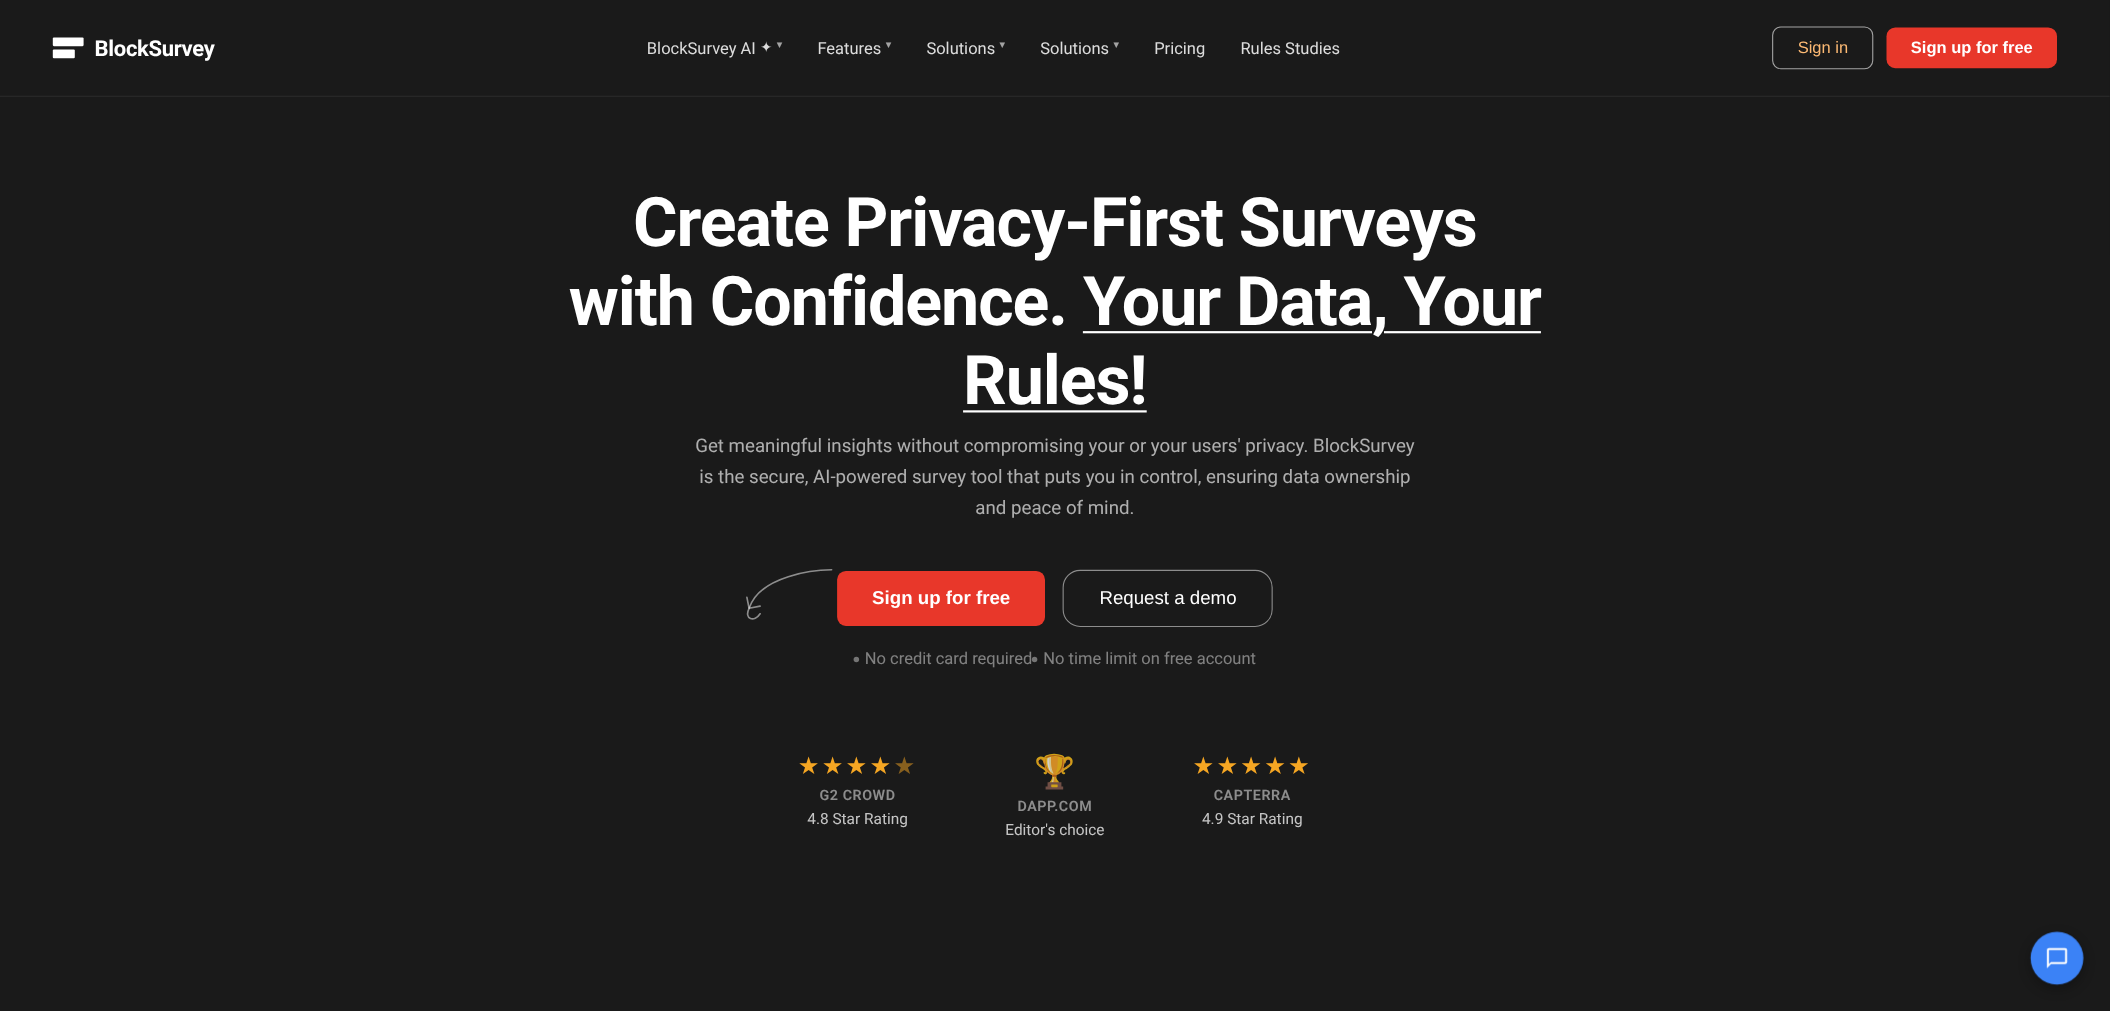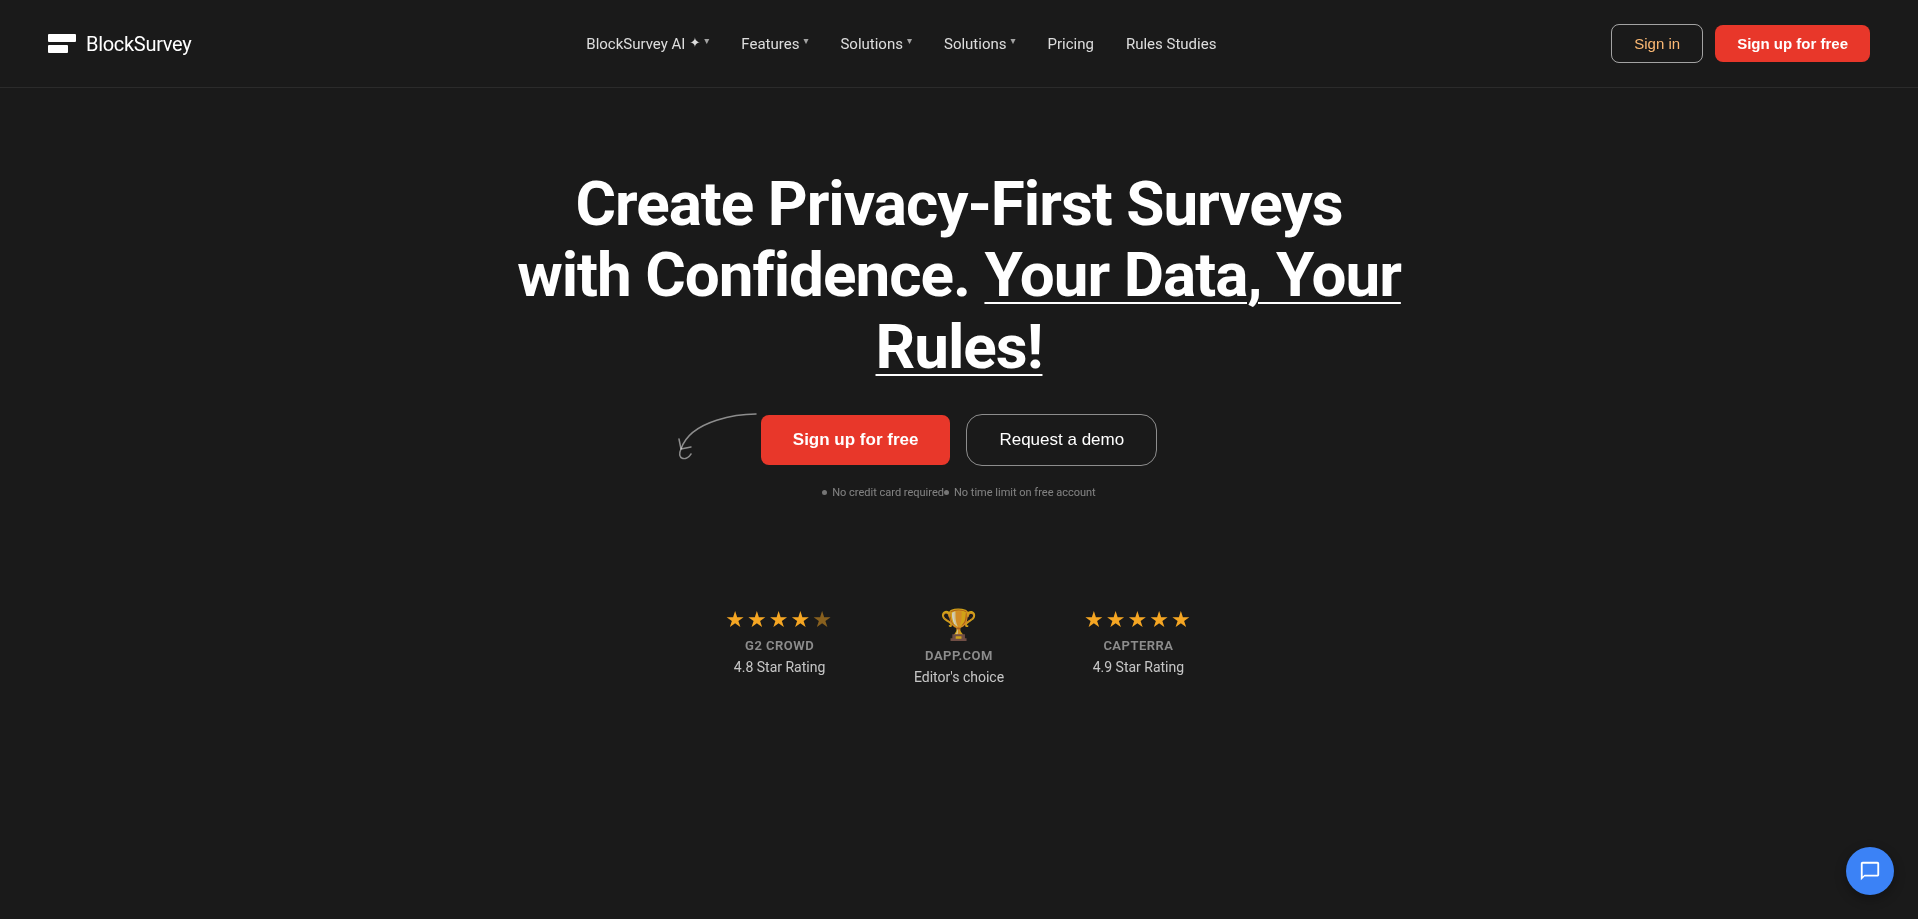--- a/index.html
+++ b/index.html
@@ -35,21 +35,21 @@
     }
     .logo-icon span {
       display: block;
       background: #fff;
       border-radius: 1px;
     }
     .logo-icon span:nth-child(1) { width: 28px; height: 8px; }
     .logo-icon span:nth-child(2) { width: 20px; height: 8px; }
     .logo-name {
       font-size: 20px;
-      font-weight: 400;
+      font-weight: 700;
       color: #fff;
       letter-spacing: -0.3px;
       text-align: right;
     }
     .nav-links {
       display: flex;
       align-items: center;
       gap: 8px;
       list-style: none;
     }
@@ -106,21 +106,21 @@
       align-items: center;
       text-align: center;
       padding: 80px 24px 60px;
     }
     .hero-title {
       font-size: 62px;
       font-weight: 700;
       line-height: 1.15;
       max-width: 900px;
       color: #ffffff;
-      margin-bottom: 32px;
+      margin-bottom: 10px;
       letter-spacing: -1px;
     }
     .hero-title .underline-text {
       text-decoration: underline;
       text-underline-offset: 6px;
       text-decoration-thickness: 2px;
     }
     .hero-subtitle {
       font-size: 17px;
       color: rgba(255,255,255,0.65);
@@ -156,23 +156,23 @@
       background: transparent;
       color: #fff;
       border: 1.5px solid rgba(255,255,255,0.5);
       padding: 15px 32px;
       border-radius: 16px;
       font-size: 17px;
       font-weight: 500;
       cursor: pointer;
     }
     .hero-note {
-      font-size: 11px;
+      font-size: 15px;
       color: rgba(255,255,255,0.45);
-      margin-bottom: 88px;
+      margin-bottom: 56px;
       display: flex;
       align-items: center;
     }
     .hero-note span { display: flex; align-items: center; gap: 5px; }
     .dot { width: 5px; height: 5px; border-radius: 50%; background: rgba(255,255,255,0.4); display: inline-block; }
 
     
     .ratings {
       display: flex;
       align-items: flex-start;
@@ -284,20 +284,21 @@
   </div>
 </nav>
 
 <section class="hero">
   <h1 class="hero-title">
     <span>Create Privacy-First Surveys</span><br>
     <span>with Confidence.</span>
     <span class="underline-text">Your Data, Your Rules!</span>
   </h1>
 
+  <p class="hero-subtitle">Get meaningful insights without compromising your or your users' privacy. BlockSurvey is the secure, AI-powered survey tool that puts you in control, ensuring data ownership and peace of mind.</p>
 
   <div class="hero-cta">
 
     <svg class="arrow-decoration" viewBox="0 0 90 60" fill="none" xmlns="http://www.w3.org/2000/svg">
       <path d="M85 10 C70 10, 20 15, 10 45 C5 55, 15 58, 20 50" stroke="rgba(255,255,255,0.5)" stroke-width="1.5" fill="none" stroke-linecap="round"></path>
       <path d="M10 45 L8 35 M10 45 L20 43" stroke="rgba(255,255,255,0.5)" stroke-width="1.5" stroke-linecap="round"></path>
     </svg>
     <button class="btn-hero-signup">Sign up for free</button>
     <button class="btn-hero-demo">Request a demo</button>
   </div>

